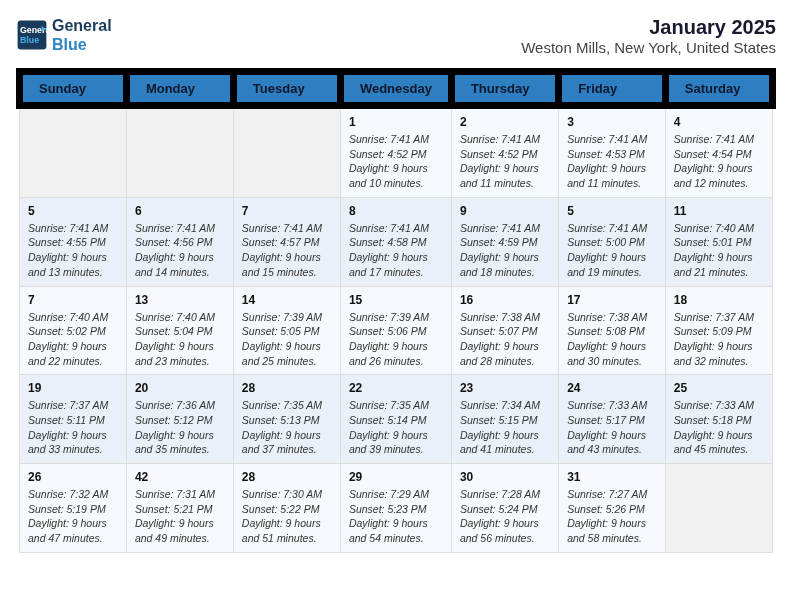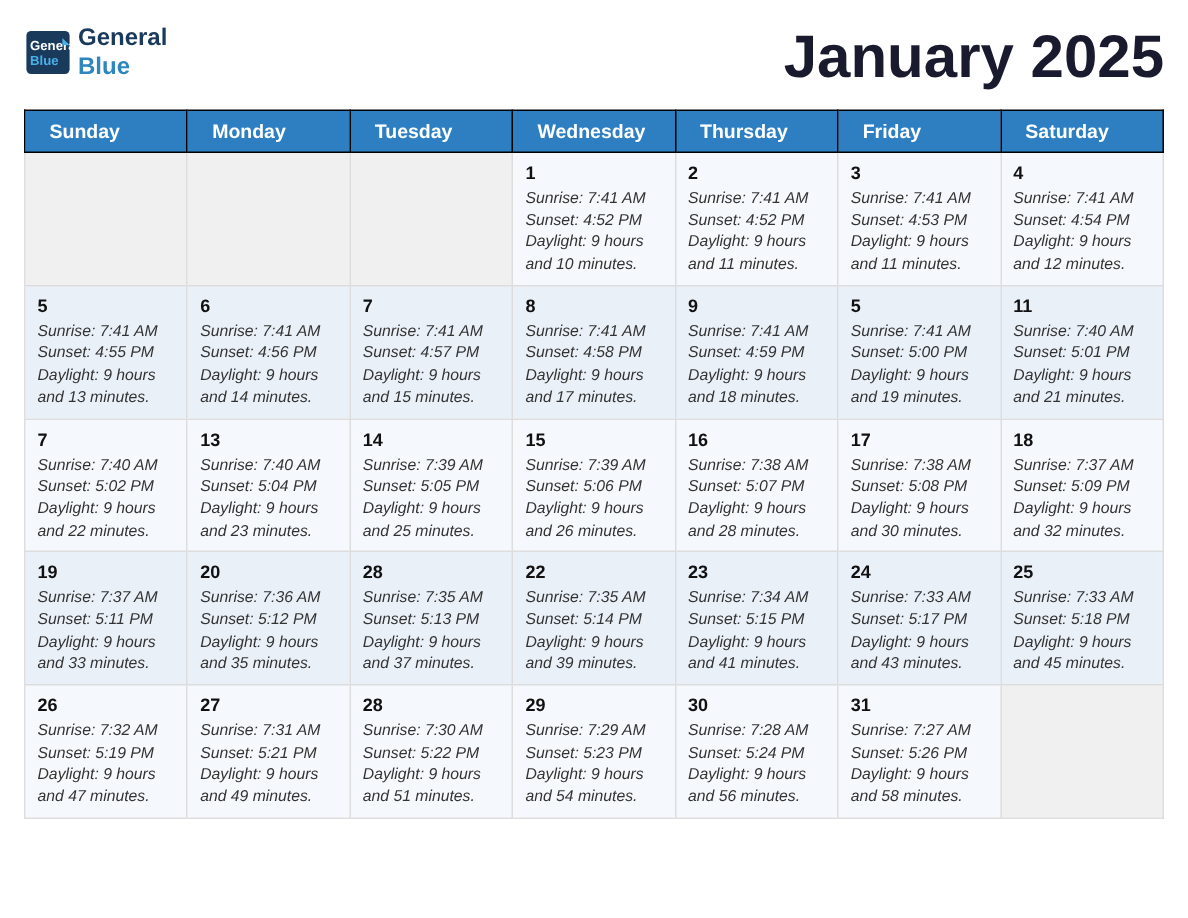--- a/index.html
+++ b/index.html
@@ -22,41 +22,41 @@
       gap: 4px;
     }
     .logo-icon {
       width: 32px;
       height: 32px;
     }
     .title-block {
       text-align: right;
     }
     .month-title {
-      font-size: 40px;
+      font-size: 20px;
       font-weight: bold;
       color: #1a1a2e;
     }
     .location {
       font-size: 15px;
       color: #444;
     }
     .calendar {
       width: 100%;
       border-collapse: collapse;
       border: 1px solid #ccc;
     }
     .calendar th {
       background: #2e7fc1;
-      color: #ffffff;
+      color: #0f172a;
       text-align: left;
       padding: 6px 16px;
       font-size: 13px;
       font-weight: bold;
-      border: 1px solid #000000;
+      border: 7px solid #000000;
     }
     .calendar td {
       vertical-align: top;
       padding: 6px 8px;
       font-size: 11px;
       color: #222;
       border: 1px solid #ddd;
       width: calc(100% / 7);
       min-height: 80px;
       background: #fff;
@@ -94,20 +94,21 @@
       <text x="5" y="30" font-size="11" font-weight="bold" fill="#4ab0e8" font-family="Arial">Blue</text>
       <polygon points="32,8 38,14 32,14" fill="#4ab0e8"></polygon>
     </svg>
     <div style="display:flex;flex-direction:column;line-height:1.2;">
       <span style="font-size:16px;font-weight:bold;color:#1a3a5c;">General</span>
       <span style="font-size:16px;font-weight:bold;color:#2e86c1;">Blue</span>
     </div>
   </div>
   <div class="title-block">
     <div class="month-title">January 2025</div>
+    <div class="location">Weston Mills, New York, United States</div>
   </div>
 </div>
 
 <table class="calendar">
   <thead>
     <tr>
     <th>Sunday</th>
         <th>Monday</th>
         <th>Tuesday</th>
         <th>Wednesday</th>
@@ -227,21 +228,21 @@
           <div class="day-number">25</div>
           <div class="day-info">Sunrise: 7:33 AM<br>Sunset: 5:18 PM<br>Daylight: 9 hours and 45 minutes.</div>
         </td>
       </tr>
       <tr>
         <td>
           <div class="day-number">26</div>
           <div class="day-info">Sunrise: 7:32 AM<br>Sunset: 5:19 PM<br>Daylight: 9 hours and 47 minutes.</div>
         </td>
         <td>
-          <div class="day-number">27</div>
+          <div class="day-number">42</div>
           <div class="day-info">Sunrise: 7:31 AM<br>Sunset: 5:21 PM<br>Daylight: 9 hours and 49 minutes.</div>
         </td>
         <td>
           <div class="day-number">28</div>
           <div class="day-info">Sunrise: 7:30 AM<br>Sunset: 5:22 PM<br>Daylight: 9 hours and 51 minutes.</div>
         </td>
         <td>
           <div class="day-number">29</div>
           <div class="day-info">Sunrise: 7:29 AM<br>Sunset: 5:23 PM<br>Daylight: 9 hours and 54 minutes.</div>
         </td>

